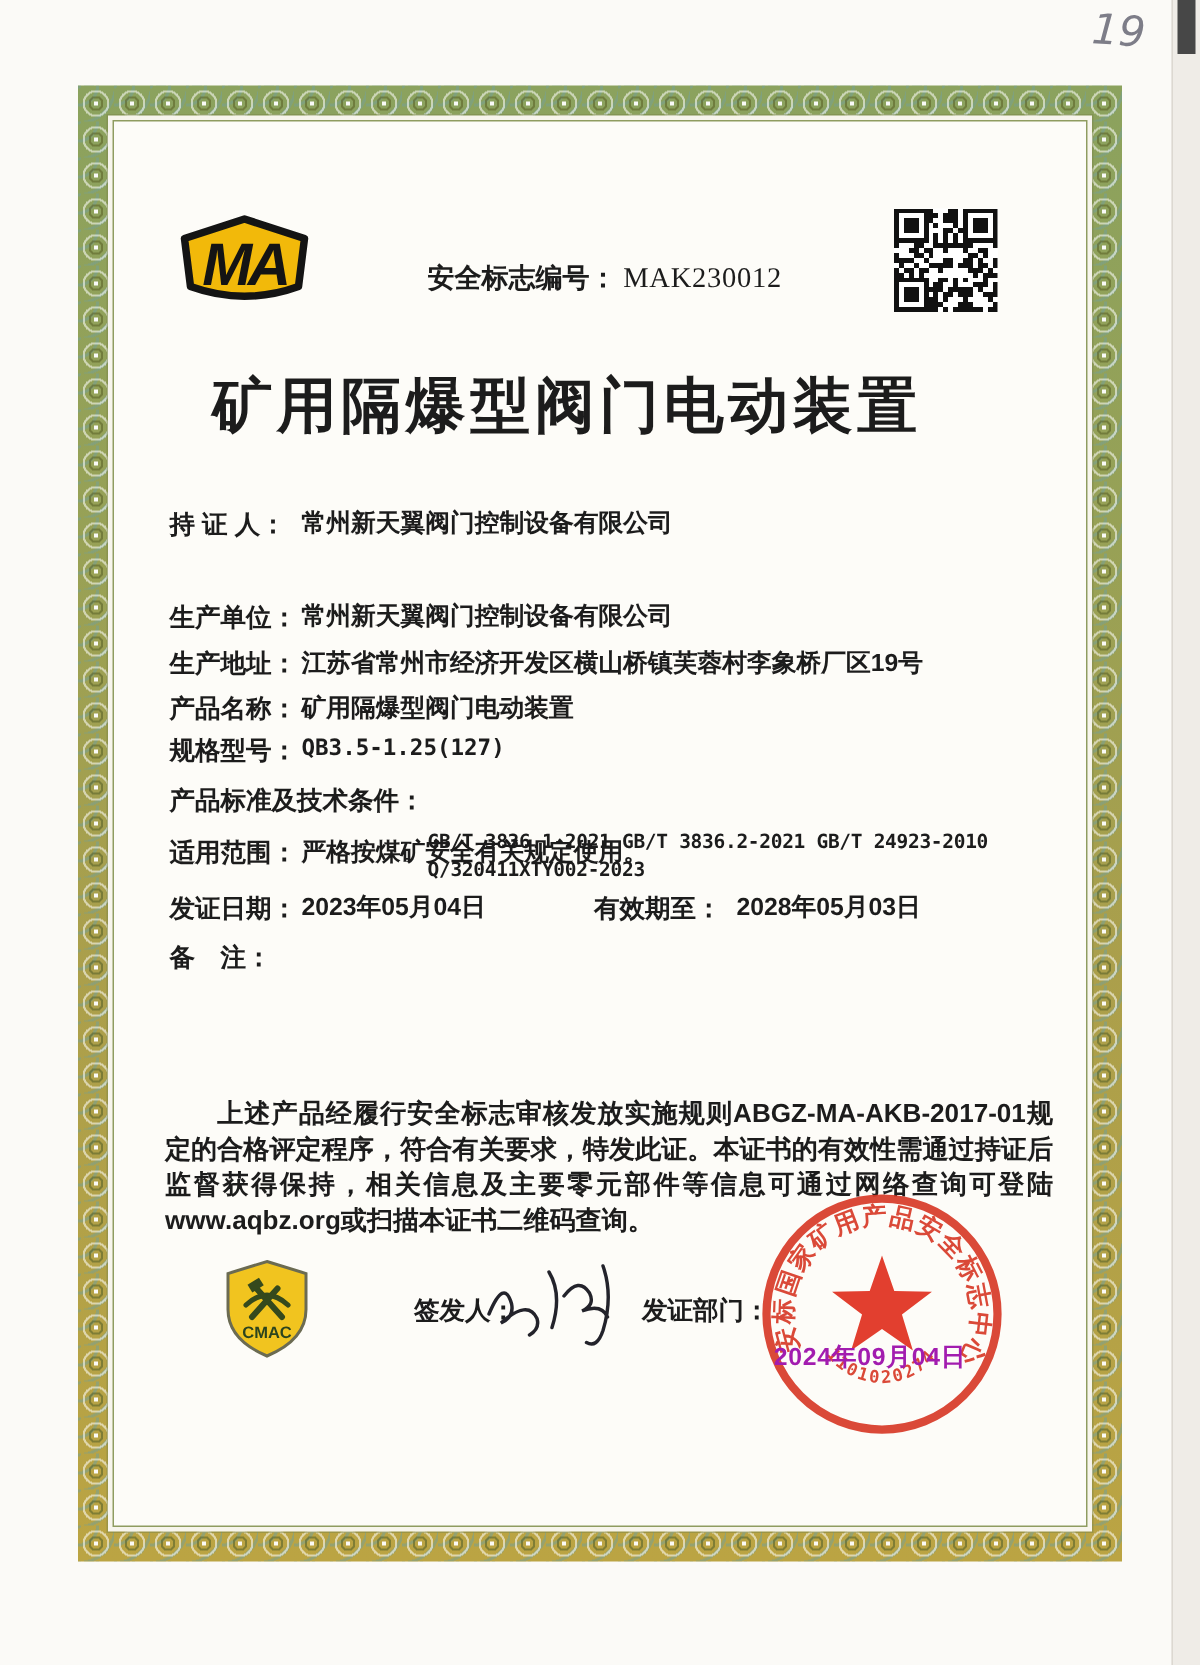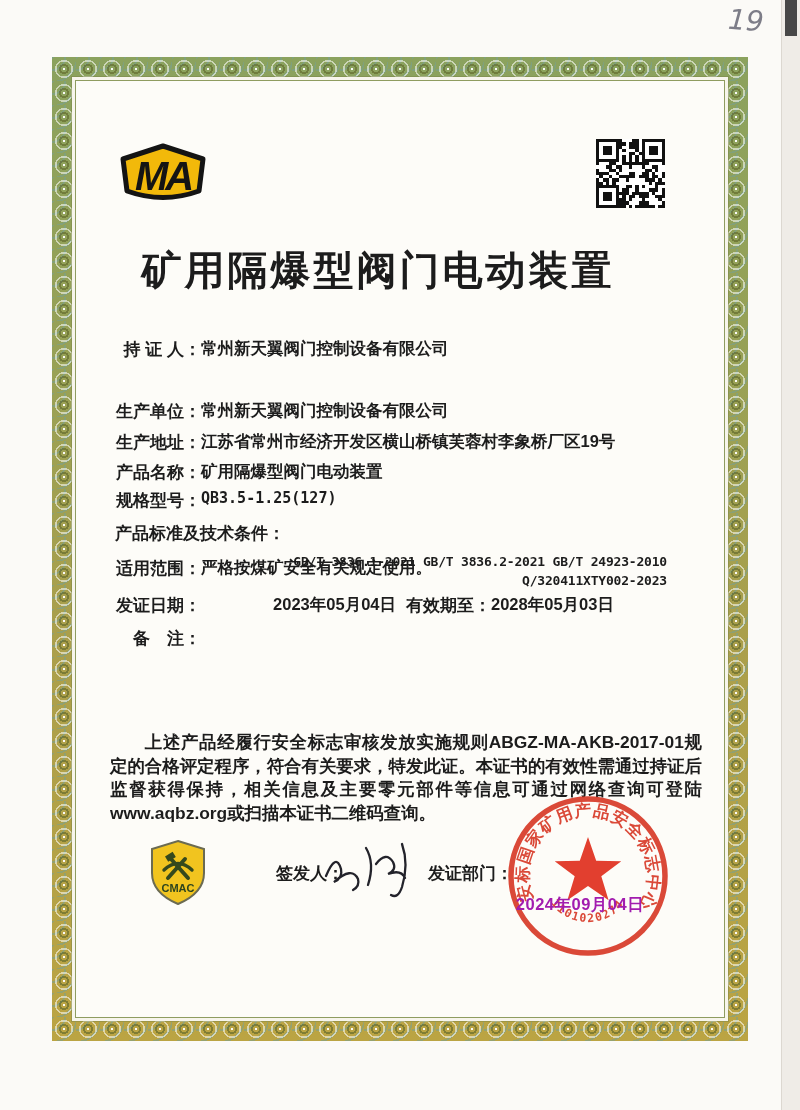--- a/index.html
+++ b/index.html
@@ -21,21 +21,21 @@
   
   .ma-logo{position:absolute;left:116px;top:141px;width:94px;height:66px;}
   .certno{position:absolute;left:285px;top:173px;width:290px;font-family:"Liberation Serif",serif;
           font-size:18px;font-weight:bold;white-space:nowrap;}
   .certno .val{font-weight:normal;font-size:19px;letter-spacing:.5px;}
   .qr{position:absolute;left:596px;top:139px;width:69px;height:69px;background:#fff;}
   .qr svg{width:100%;height:100%;display:block;shape-rendering:crispEdges;}
   .title{position:absolute;left:88px;top:243px;width:580px;text-align:center;
          font-family:"Liberation Serif",serif;font-size:40px;font-weight:bold;letter-spacing:3px;white-space:nowrap;}
   
-  .row{position:absolute;left:113px;display:flex;align-items:flex-start;text-align:right;}
+  .row{position:absolute;left:113px;display:flex;align-items:flex-start;}
   .lab{font-weight:bold;font-size:17px;white-space:nowrap;width:88px;flex:0 0 88px;}
   .val{font-weight:bold;font-size:16.5px;white-space:nowrap;}
   .row-std .lab{width:172px;flex:0 0 172px;padding-top:8px;}
   .row-std .val{white-space:normal;width:382px;font-family:"DejaVu Sans Mono",monospace;
                 font-size:13px;line-height:19px;letter-spacing:-.2px;margin-top:38px;}
   .val-mono{font-family:"DejaVu Sans Mono",monospace;font-size:15px;}
   .row-dates .lab2{font-weight:bold;font-size:17px;white-space:nowrap;width:95px;flex:0 0 95px;}
   .row-dates .val1{width:195px;flex:0 0 195px;}
   .statement{position:absolute;left:110px;top:731px;width:592px;font-size:17.4px;font-weight:bold;
              line-height:23.6px;text-align:justify;text-indent:2em;}
@@ -62,20 +62,24 @@
     <div class="paper"></div>
   </div>
 
   <div class="ma-logo">
     <svg viewBox="0 0 94 66">
       <path d="M7,18 L47,5 L87,18 L83,50 Q47,63 11,50 Z" fill="#f2b90a" stroke="#141414" stroke-width="5" stroke-linejoin="round"></path>
       <text x="47" y="49" text-anchor="middle" font-size="40" font-weight="bold" font-style="italic" font-family="Liberation Sans, sans-serif" letter-spacing="-3" fill="#141414">MA</text>
     </svg>
   </div>
 
+  <div class="certno">
+    <span>安全标志编号：</span>
+    <span class="val">MAK230012</span>
+  </div>
 
   <div class="qr">
     <svg viewBox="0 0 21 21">
         <rect x="0" y="0" width="21" height="21" fill="#ffffff"></rect>
         <rect x="0" y="0" width="7" height="7" fill="#111"></rect>
         <rect x="1" y="1" width="5" height="5" fill="#fff"></rect>
         <rect x="2" y="2" width="3" height="3" fill="#111"></rect>
         <rect x="14" y="0" width="7" height="7" fill="#111"></rect>
         <rect x="15" y="1" width="5" height="5" fill="#fff"></rect>
         <rect x="16" y="2" width="3" height="3" fill="#111"></rect>

